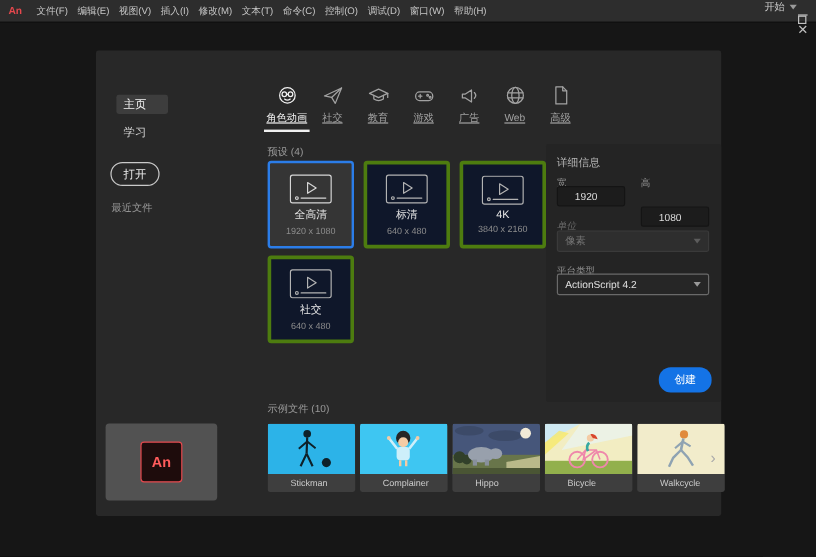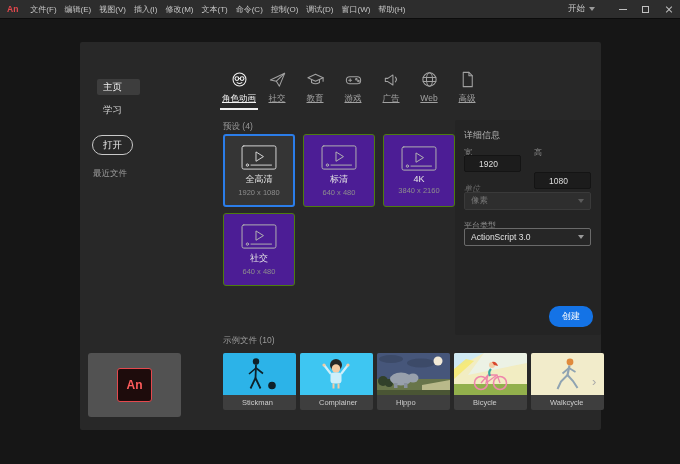--- a/index.html
+++ b/index.html
@@ -4,21 +4,21 @@
 <style>
   * { margin:0; padding:0; box-sizing:border-box; }
   body { margin:0; background:#000; font-family:"Liberation Sans", sans-serif; }
   .window { position:relative; width:680px; height:464px; background:#161616; overflow:hidden; }
 
   
   .menubar { position:absolute; top:0; left:0; right:0; height:19px; background:#2d2d2d;
              border-bottom:1px solid #0c0c0c; display:flex; align-items:center; }
   .app-logo { color:#e5484d; font-weight:bold; font-size:8.5px; margin:0 8px 0 7px; }
   .menu-item { font-size:8px; color:#c6c6c6; padding:0 4px; white-space:nowrap; cursor:default; }
-  .mb-right { margin-left:auto; display:flex; align-items:center; height:100%; }
+  .mb-right { margin-left:auto; display:flex; align-items:flex-end; height:100%;flex-direction:column; }
   .start-switch { display:flex; align-items:center; gap:4px; font-size:8.5px; color:#cccccc; margin-right:16px; }
   .chev { width:0; height:0; border-left:3.5px solid transparent; border-right:3.5px solid transparent; border-top:4px solid #9a9a9a; }
   .win-btn { width:23px; height:19px; display:flex; align-items:center; justify-content:center; }
   .min-glyph { width:8px; height:1px; background:#c0c0c0; display:block; }
   .max-glyph { width:7px; height:7px; border:1px solid #c0c0c0; display:block; }
   .close-glyph { position:relative; width:8px; height:8px; display:block; }
   .close-glyph::before, .close-glyph::after { content:""; position:absolute; left:0; top:3.5px; width:8px; height:1px; background:#c0c0c0; }
   .close-glyph::before { transform:rotate(45deg); } .close-glyph::after { transform:rotate(-45deg); }
 
   
@@ -42,21 +42,21 @@
   .tab { width:38px; height:42px; display:flex; flex-direction:column; align-items:center; padding-top:2px;
          color:#a2a2a2; cursor:default; }
   .tab svg { width:19px; height:19px; stroke:currentColor; fill:none; stroke-width:1.1;
              stroke-linecap:round; stroke-linejoin:round; }
   .tab-label { font-size:8.5px; margin-top:4px; white-space:nowrap;text-decoration:underline; }
   .tab.active { color:#f2f2f2; border-bottom:2px solid #f0f0f0; }
 
   
   .presets-header { position:absolute; left:143px; top:79px; font-size:8.5px; color:#9a9a9a; }
   .preset-grid { position:absolute; left:143px; top:92px; width:234px; display:flex; flex-wrap:wrap; gap:6px 8px; }
-  .preset-card { width:72px; height:73px; background:#4c1d95; border:1px solid #4d7c0f; border-radius:3px;
+  .preset-card { width:72px; height:73px; background:#0f172a; border:3px solid #4d7c0f; border-radius:3px;
                  display:flex; flex-direction:column; align-items:center; justify-content:center; color:#b3b3b3; cursor:default; }
   .preset-card.selected { border:2px solid #2b7de9; background:#353535; color:#d6d6d6; }
   .vid-icon { width:38px; height:25px; stroke:currentColor; fill:none; stroke-width:1.1;
               stroke-linecap:round; stroke-linejoin:round; }
   .preset-label { font-size:9px; color:#e5e5e5; margin-top:3px; }
   .preset-dims { font-size:7.5px; color:#8d8d8d; margin-top:2px; }
 
   
   .details { position:absolute; left:375px; top:78px; width:146px; height:215px; background:#242424; border-radius:2px; }
   .details-header { position:absolute; left:9px; top:9px; font-size:9px; color:#b5b5b5; }
@@ -238,21 +238,21 @@
       <span class="fld-label lbl-h">高</span>
       <input class="dim-input in-w" value="1920" style="">
       <input class="dim-input in-h" value="1080" style="">
       <span class="fld-label lbl-units">单位</span>
       <div class="select-box units-select">
         <span>像素</span>
         <span class="chev"></span>
       </div>
       <span class="fld-label lbl-platform">平台类型</span>
       <div class="select-box platform-select">
-        <span>ActionScript 3.0</span>
+        <span>ActionScript 4.2</span>
         <span class="chev"></span>
       </div>
       <button class="create-btn">创建</button>
     </div>
 
     <div class="samples-header">示例文件 (10)</div>
     <div class="samples-row">
       <div class="sample-card">
         <svg class="sample-thumb" viewBox="0 0 73 42" preserveAspectRatio="none">
           <rect width="73" height="42" fill="#2cb3e8"></rect>

